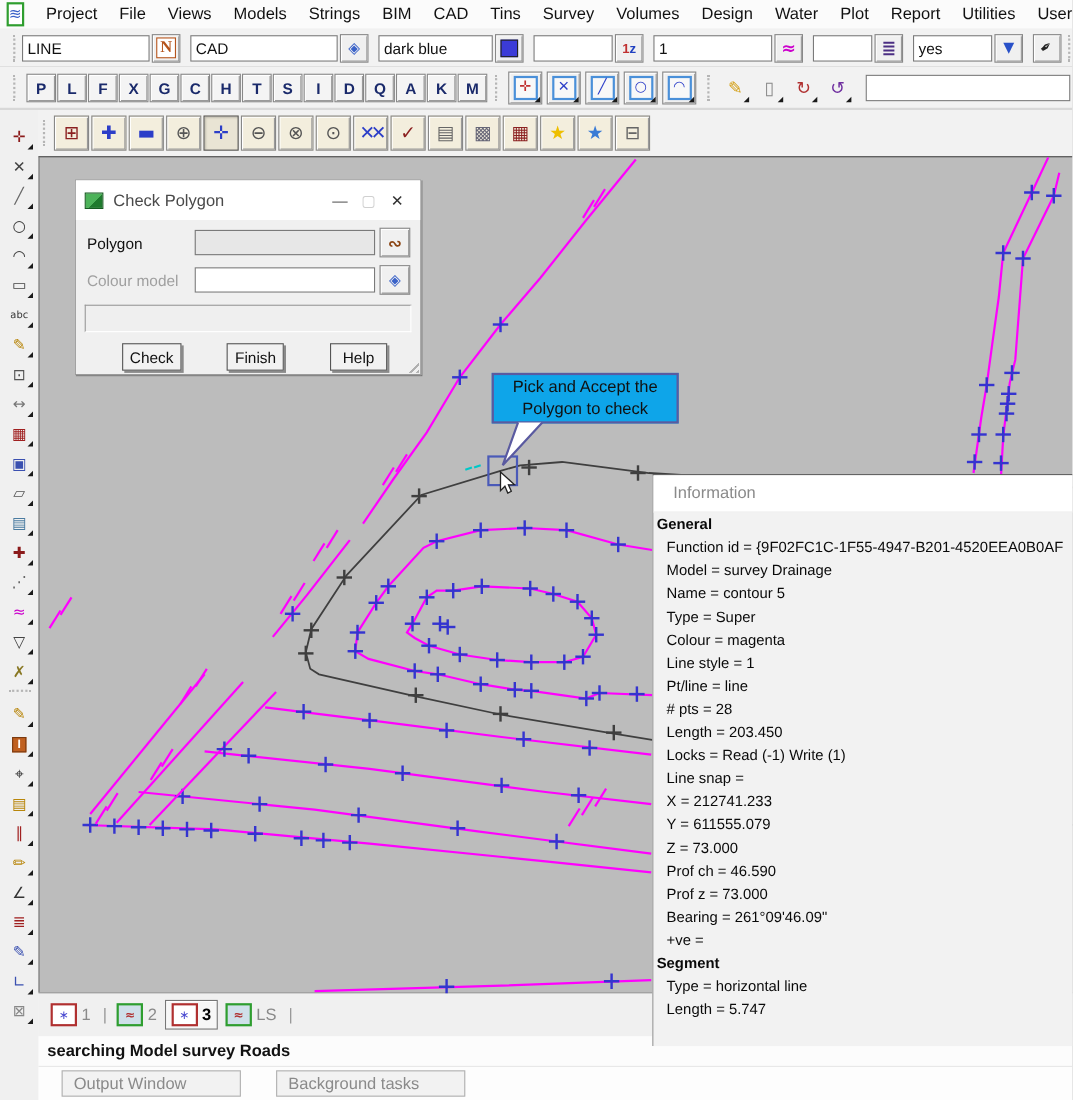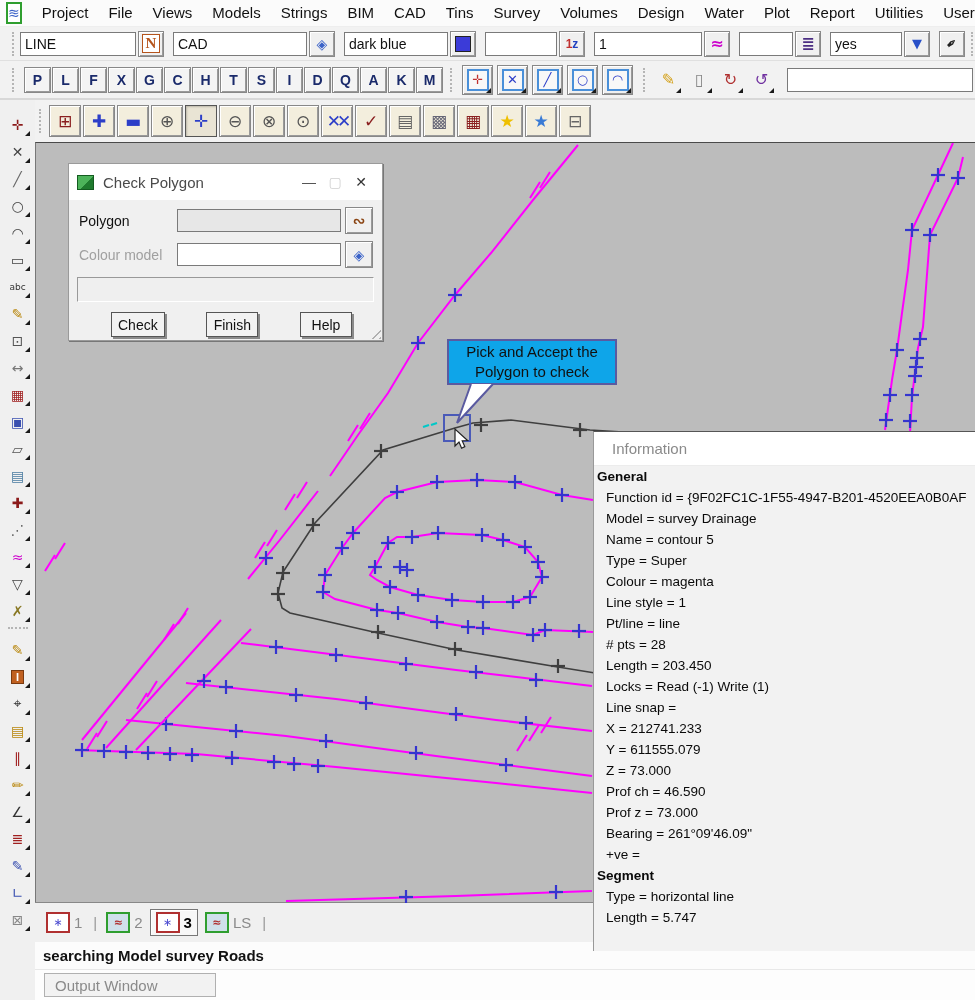--- a/index.html
+++ b/index.html
@@ -82,21 +82,21 @@
   .vtab{display:flex;align-items:center;padding:2px 5px;margin-right:2px;cursor:pointer;}
   .vtab.active{border:1px solid #777;background:#f7f7f7;box-shadow:inset 1px 1px 0 #fff;}
   .tabicon{width:24px;height:21px;display:flex;align-items:center;justify-content:center;font-size:11px;margin-right:4px;}
   .tabicon.plan{border:2px solid #b03030;background:#fff;color:#4a4ad0;}
   .tabicon.sec{border:2px solid #2f9e2f;background:#cfe0ea;color:#b03030;font-weight:bold;}
   .vtab-label{font-size:15px;color:#8a8a8a;}
   .vtab.active .vtab-label{color:#000;font-weight:bold;}
   .tab-sep{color:#999;font-size:15px;margin:0 4px;}
   .statusline{height:27px;background:#fcfcfc;font-size:15px;font-weight:600;color:#111;display:flex;align-items:center;padding-left:8px;}
   .bottombar{height:31px;background:#fdfdfd;display:flex;align-items:center;padding-left:9px;gap:20px;border-top:1px solid #e8e8e8;}
-  .bpanel{width:163px;height:24px;background:#f2f2f2;border:1px solid #b0b0b0;color:#8a8a8a;font-size:15px;display:flex;align-items:center;padding-left:10px;}
+  .bpanel{width:163px;height:24px;background:#f2f2f2;border:1px solid #b0b0b0;color:#8a8a8a;font-size:15px;display:flex;align-items:center;padding-left:10px;margin-left:12px;}
   .bpanel:last-child{width:172px;}
 </style>
 </head>
 <body>
 
 <div class="app">
 
   <div class="menubar">
     <span class="appicon">
         <span class="appicon-glyph glyph">≋</span>
@@ -663,16 +663,17 @@
           </span>
           <span class="vtab">
             <span class="tabicon glyph sec">≈</span>
             <span class="vtab-label">LS</span>
           </span>
           <span class="tab-sep">|</span>
         </div>
       <div class="statusline">searching Model survey Roads</div>
       <div class="bottombar">
         <div class="bpanel">Output Window</div>
+        <div class="bpanel">Background tasks</div>
       </div>
     </div>
   </div>
 </div>
 
 </body></html>

